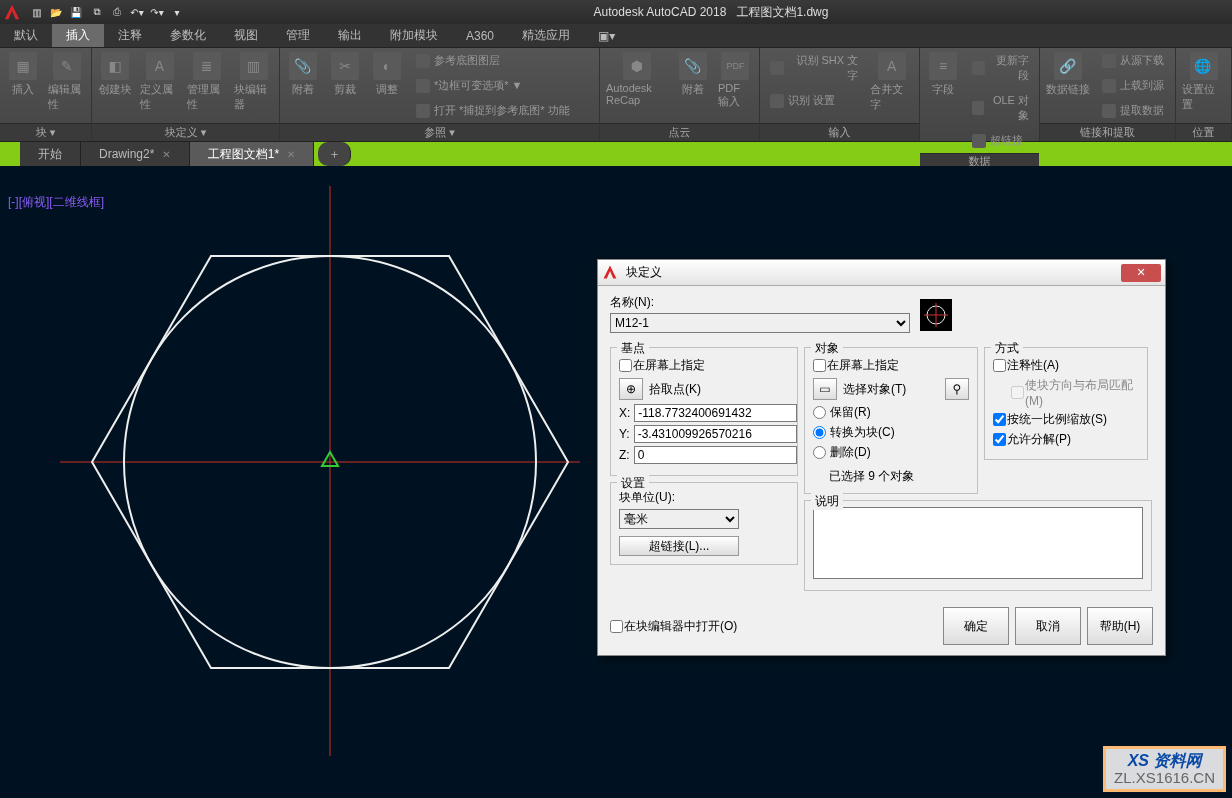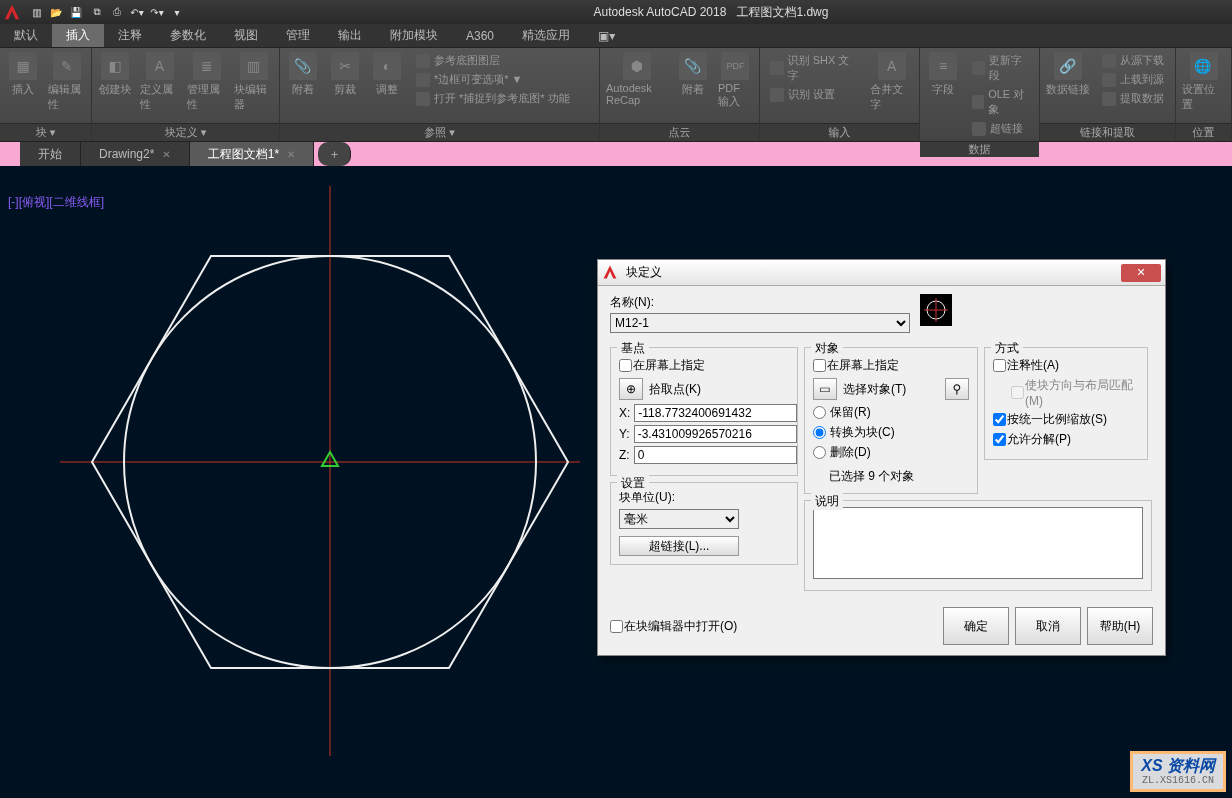--- a/index.html
+++ b/index.html
@@ -17,44 +17,44 @@
 .menutabs .mtab { padding:4px 14px; color:#bbb; font-size:12px; cursor:pointer; display:flex; align-items:center; }
 .menutabs .mtab.active { background:#6b6b6b; color:#fff; }
 
 
 .ribbon { height:94px; background:linear-gradient(#555,#444); display:flex; border-bottom:1px solid #222; }
 .ribpanel { border-right:1px solid #333; display:flex; flex-direction:column; }
 .ribbtns { flex:1; display:flex; align-items:flex-start; padding:4px 6px; gap:8px; }
 .ribbtn { display:flex; flex-direction:column; align-items:center; gap:2px; color:#999; font-size:11px; min-width:34px; cursor:pointer; }
 .ribbtn .ribicon { width:28px; height:28px; background:#5a5a5a; border-radius:2px; display:flex; align-items:center; justify-content:center; color:#888; font-size:14px; }
 .ribpanel .panlabel { height:18px; text-align:center; color:#aaa; font-size:11px; background:#3a3a3a; border-top:1px solid #2a2a2a; display:flex; align-items:center; justify-content:center; }
-.ribstack { display:flex; flex-direction:column; gap:2px; font-size:11px; color:#999; }
+.ribstack { display:flex; flex-direction:column; gap:8px; font-size:11px; color:#999;text-align:right; }
 .ribstack div { display:flex; align-items:center; gap:4px; padding:1px 4px; }
 .ribstack .sicon { width:14px; height:14px; background:#5a5a5a; border-radius:2px; }
 
 
-.doctabs { height:24px; background:#f9a8d4; display:flex; align-items:stretch; padding-left:20px; gap:0; }
+.doctabs { height:24px; background:#84cc16; display:flex; align-items:stretch; padding-left:20px; gap:0; }
 .doctab { padding:3px 18px; color:#bbb; font-size:12px; background:#3a3a3a; border-right:1px solid #222; display:flex; align-items:center; gap:8px; cursor:pointer; }
 .doctab.active { background:#5a5a5a; color:#fff; }
 .doctab .close { font-size:10px; color:#888; }
 .doctab.plus { padding:3px 10px; background:#444; border-radius:10px; margin-left:4px; }
 
 
 .canvas { position:absolute; top:166px; left:0; right:0; bottom:0; background:#001221; }
 .viewlabel { position:absolute; top:28px; left:8px; color:#8b5cf6; font-size:12px; }
 svg.drawing { position:absolute; top:0; left:0; }
 
 
 .dialog { position:absolute; top:259px; left:597px; width:569px; background:#f0f0f0; border:1px solid #888; box-shadow:3px 3px 10px rgba(0,0,0,.5); font-size:12px; color:#000; }
 .dtitle { height:26px; background:linear-gradient(#fff,#e4e4e4); display:flex; align-items:center; padding:0 4px; border-bottom:1px solid #aaa; }
 .dtitle .dicon { width:18px; height:18px; margin-right:6px; }
 .dtitle .dtxt { flex:1; font-size:12px; }
 .dtitle .dclose { width:40px; height:18px; background:#c94f4f; color:#fff; display:flex; align-items:center; justify-content:center; font-size:11px; cursor:pointer; border-radius:2px; }
 .dbody { padding:8px 12px 10px; }
-.namerow { display:flex; gap:10px; margin-bottom:8px; }
+.namerow { display:flex; align-items:flex-end; gap:10px; margin-bottom:8px; }
 .namecol { flex:1; max-width:300px; }
 .namecol label { display:block; margin-bottom:2px; }
 .namecol select { width:100%; height:20px; border:1px solid #7a7a7a; font-size:12px; }
 .preview { width:32px; height:32px; background:#000; display:flex; align-items:center; justify-content:center; margin-bottom:2px; }
 .cols { display:flex; gap:6px; }
 .fset { border:1px solid #c0c0c0; padding:6px 8px 8px; position:relative; margin-top:6px; }
 .fset .leg { position:absolute; top:-8px; left:6px; background:#f0f0f0; padding:0 4px; font-size:12px; }
 .col1 { width:188px; } .col2 { width:174px; } .col3 { width:164px; }
 .chk { display:flex; align-items:center; gap:1px; margin:3px 0; }
 .chk input { width:13px; height:13px; }
@@ -66,21 +66,21 @@
 .radio { display:flex; align-items:center; gap:4px; margin:3px 0; }
 .desc textarea { width:100%; height:72px; border:1px solid #7a7a7a; resize:none; font-size:12px; }
 .settings select { width:120px; height:20px; border:1px solid #7a7a7a; font-size:12px; margin:3px 0; }
 .linkbtn { width:120px; height:20px; border:1px solid #999; background:linear-gradient(#fff,#ddd); font-size:12px; cursor:pointer; margin-top:4px; }
 .dfoot { display:flex; align-items:center; padding:6px 12px 10px; gap:6px; }
 .dfoot .spacer { flex:1; }
 .dfoot button { width:66px; height:38px; border:1px solid #888; background:linear-gradient(#fff,#ddd); font-size:12px; cursor:pointer; }
 
 
 .wm { position:absolute; right:6px; bottom:6px; background:rgba(255,255,255,.85); border:3px solid #fdba74; padding:3px 8px; font-size:13px; color:#0a4aa6; font-style:italic; font-weight:bold; display:flex; flex-direction:column; align-items:center; line-height:1.1; }
-.wm .sub { font-size:10px; color:#666; font-weight:normal; font-style:normal;font-family:Liberation Mono, monospace; }
+.wm .sub { font-size:15px; color:#666; font-weight:normal; font-style:normal; }
 .wm .xs { font-size:16px; }
 </style>
 </head>
 <body>
 
 <div class="titlebar">
   <div class="logo">
     <svg width="18" height="18" viewBox="0 0 20 20">
         <path d="M2 18 L10 2 L18 18 L14 18 L10 9 L6 18 Z" fill="#d9262a"></path>
       </svg>

